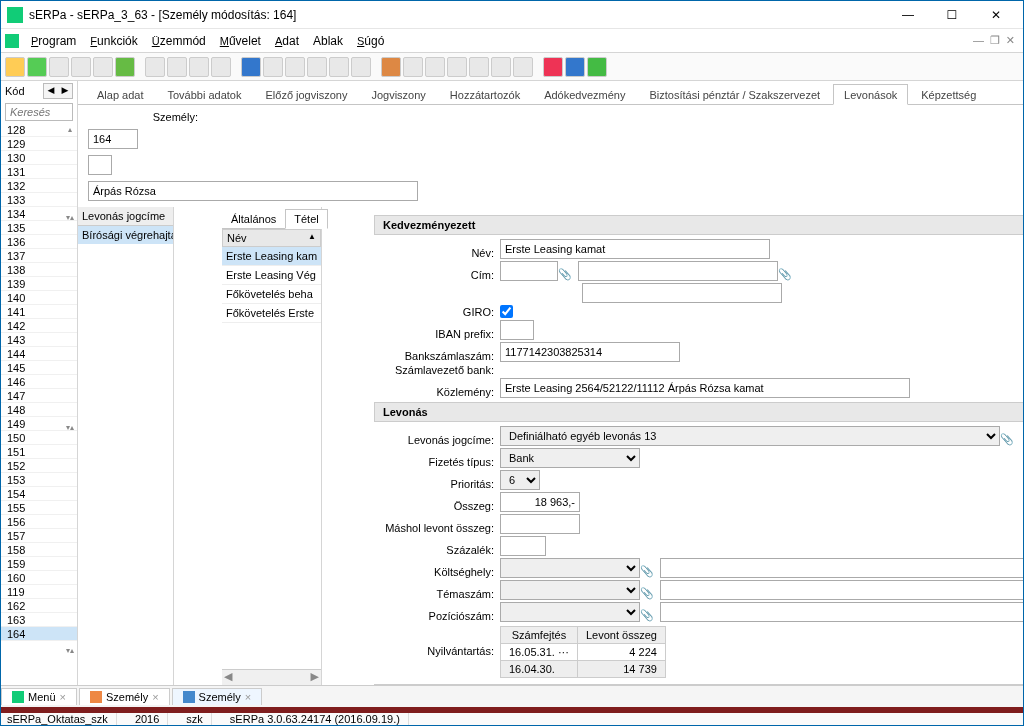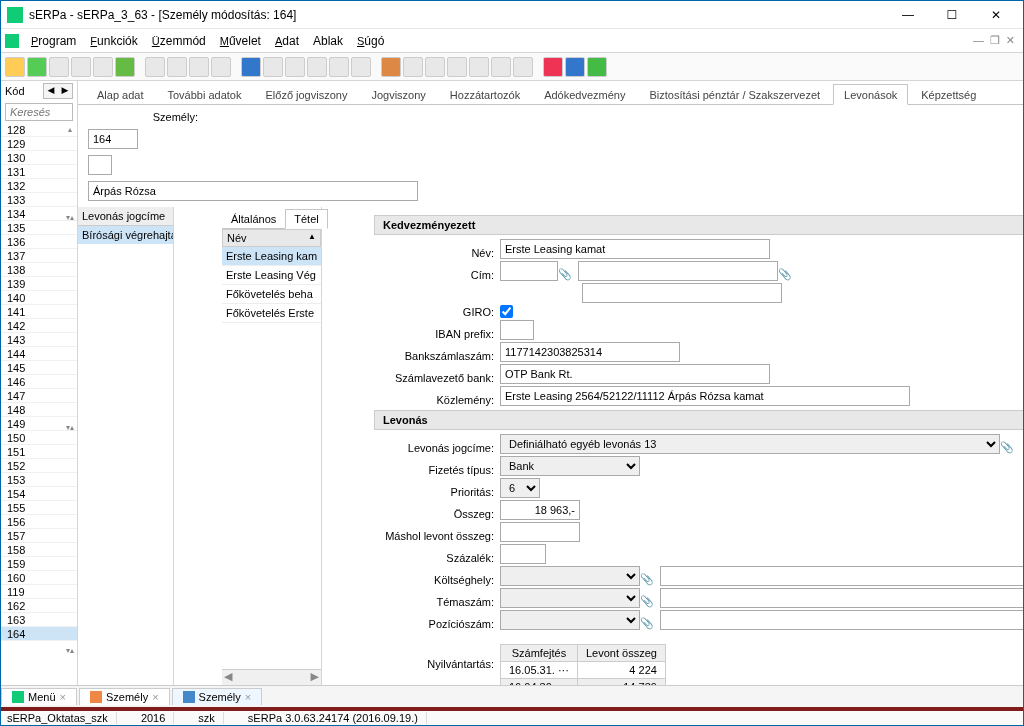--- a/index.html
+++ b/index.html
@@ -46,29 +46,29 @@
 .mid-list .mh { background:#e8e8e8; border:1px solid #ccc; padding:2px 4px; display:flex; justify-content:space-between; }
 .mid-list .mr { padding:3px 4px; border-bottom:1px solid #eee; white-space:nowrap; overflow:hidden; }
 .mid-list .mr.sel { background:#cde4f7; }
 .form-area { flex:1; overflow:auto; padding:4px 10px 4px 4px; position:relative; }
 .group-hdr { background:#e8e8e8; border:1px solid #ccc; padding:3px 8px; font-weight:600; margin:4px 0; }
 .frow { display:flex; align-items:flex-end; margin:2px 0; }
 .frow .flbl { width:126px; text-align:right; padding-right:6px; }
 .frow input[type=text], .frow select { border:1px solid #aaa; height:20px; padding:0 4px; }
 .frow .fgap { width:6px; }
 .frow .clip { width:14px; text-align:center; color:#555; }
-.tblN { border-collapse:collapse; margin-top:12px; }
+.tblN { border-collapse:collapse; margin-top:2px; }
 .tblN th, .tblN td { border:1px solid #ccc; padding:2px 8px; font-weight:400; text-align:right; }
 .tblN th { background:#eee; text-align:center; }
 .tblN tr.sel td { background:#eee; }
 .bottom-tabs { height:22px; display:flex; align-items:center; border-top:1px solid #ccc; background:#f5f5f5; }
 .bottom-tabs .bt { display:flex; align-items:center; gap:4px; border:1px solid #ccc; border-bottom:none; padding:2px 10px; background:#fff; margin-right:2px; }
 .bottom-tabs .bt .bic { width:12px; height:12px; background:#1c7; }
 .bottom-tabs .bt .x { color:#999; }
-.status { height:18px; border-top:4px solid #7f1d1d; display:flex; align-items:center; gap:24px; padding:0 6px; font-size:11px; background:#fafafa; }
+.status { height:18px; border-top:6px solid #7f1d1d; display:flex; align-items:center; gap:18px; padding:0 6px; font-size:11px; background:#fafafa; }
 .status span { border-right:1px solid #ddd; padding-right:8px; }
 .form-sb { position:absolute; right:0; top:0; bottom:0; width:16px; background:#f0f0f0; border-left:1px solid #ddd; }
 .form-sb::before { content:"▲"; position:absolute; top:0; left:3px; font-size:8px; color:#888; }
 .form-sb::after { content:"▼"; position:absolute; bottom:0; left:3px; font-size:8px; color:#888; }
 </style>
 </head>
 <body>
 
 <div class="titlebar">
   <div class="app-icon"></div>
@@ -261,21 +261,20 @@
         <div class="frow">
           <span class="flbl">IBAN prefix:</span>
           <input type="text" style="width: 34px;">
         </div>
         <div class="frow">
           <span class="flbl">Bankszámlaszám:</span>
           <input type="text" style="width: 180px;" value="1177142303825314">
         </div>
         <div class="frow">
           <span class="flbl">Számlavezető bank:</span>
-          <input type="text" style="width: 270px;" value="OTP Bank Rt.">
         </div>
         <div class="frow">
           <span class="flbl">Közlemény:</span>
           <input type="text" style="width: 410px;" value="Erste Leasing 2564/52122/11112 Árpás Rózsa kamat">
         </div>
 
         <div class="group-hdr">Levonás</div>
 
         <div class="frow">
           <span class="flbl">Levonás jogcíme:</span>

